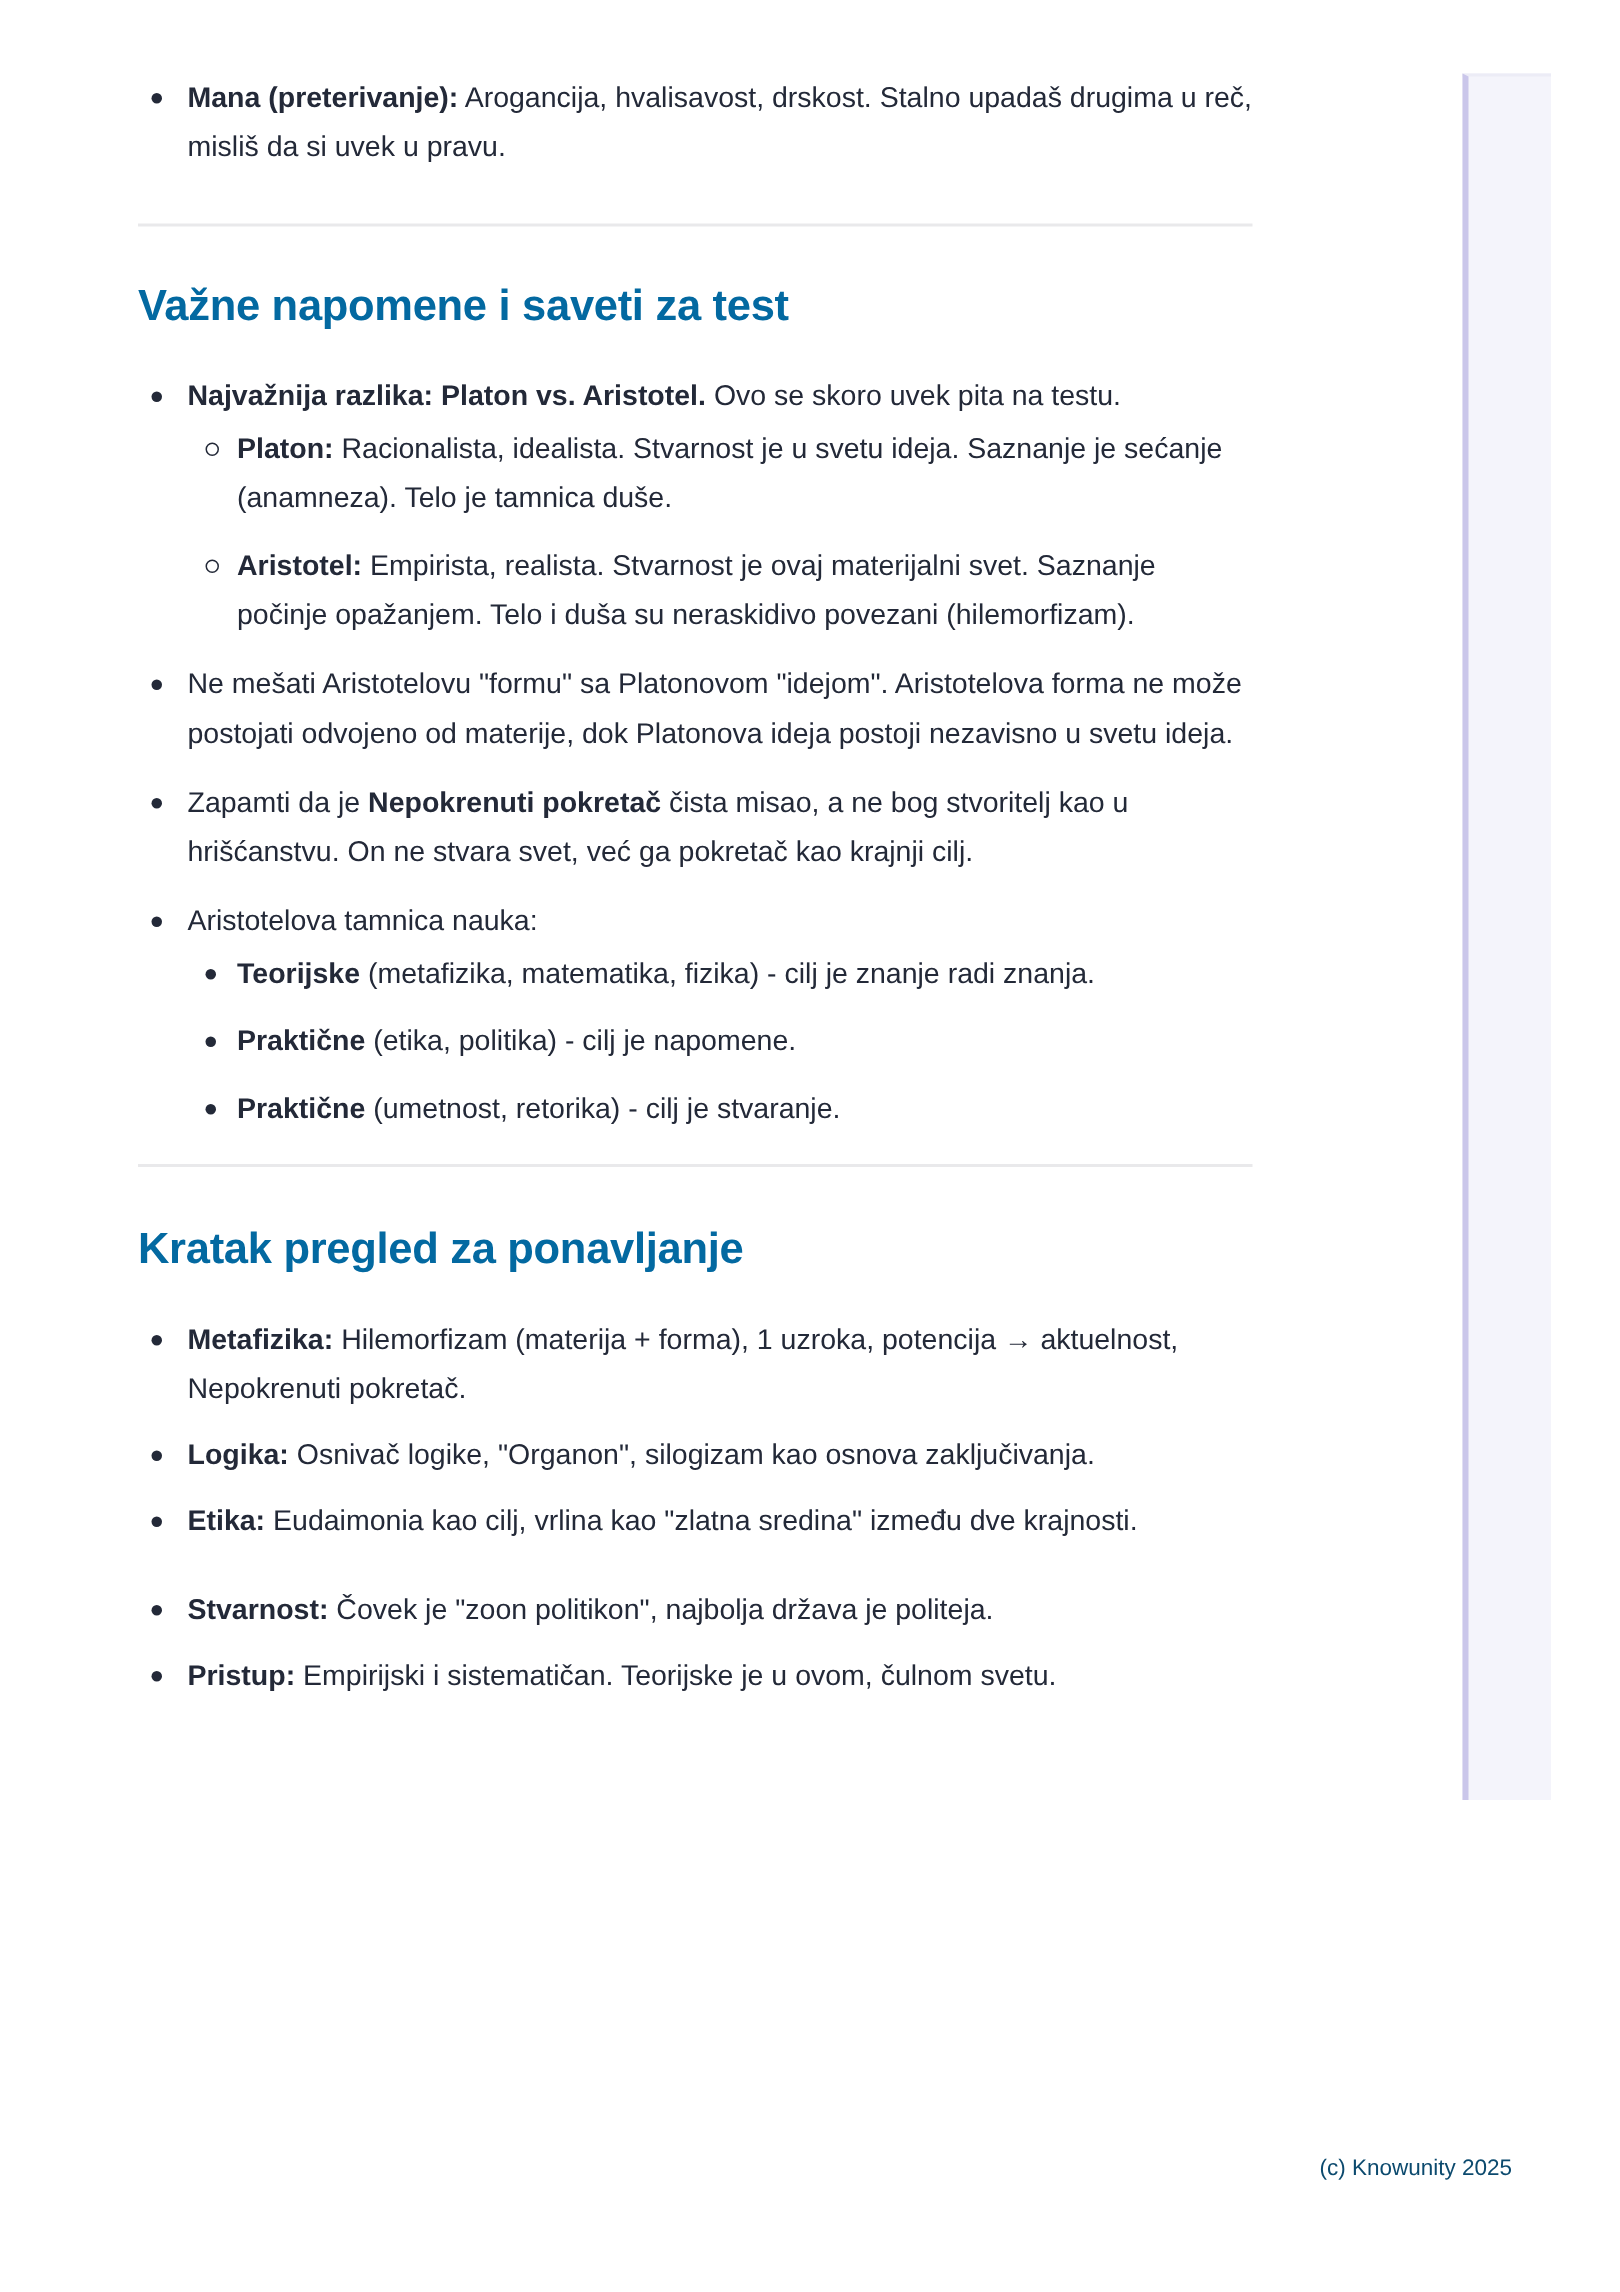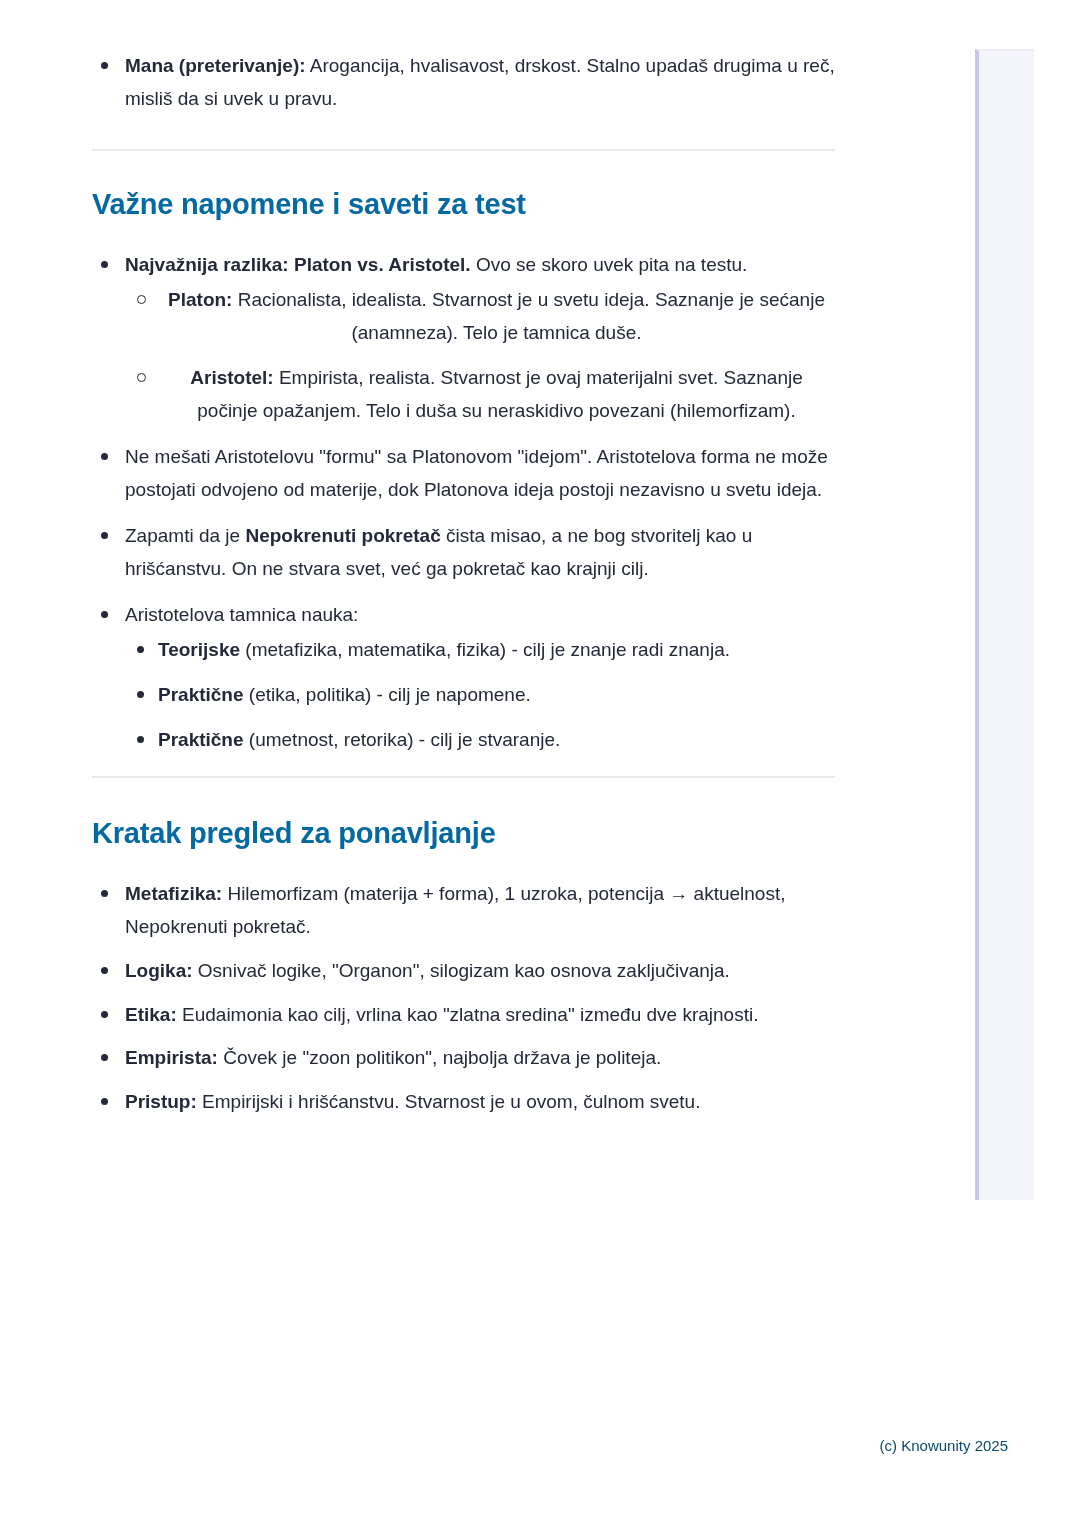--- a/index.html
+++ b/index.html
@@ -42,21 +42,21 @@
     border-radius: 50%;
     background: transparent;
     border: 1.6px solid #232938;
     margin-top: 12px;
   }
   .txt { margin: 0; }
   b, .b { font-weight: 700; }
   .sublist {
     margin: 2px 0 6px 33px;
   }
-  .sublist .item { margin: 12px 0 0 0; text-align: center; }
+  .sublist .item { margin: 12px 0 0 0; }
   .sublist .item:first-child { margin-top: 2px; }
   .sublist .marker { padding-left: 12px; }
   hr.divider {
     border: none;
     height: 2px;
     background: #e9e9eb;
     margin: 34px 0 0 0;
   }
   h2.section-title {
     font-size: 29px;
@@ -181,37 +181,37 @@
           <span class="dot"></span>
         </span>
       <p class="txt"><b>Metafizika:</b><span> Hilemorfizam (materija + forma), 1 uzroka, potencija → aktuelnost, Nepokrenuti pokretač.</span></p>
     </li>
     <li class="item" style="margin-bottom:11px">
       <span class="marker">
           <span class="dot"></span>
         </span>
       <p class="txt"><b>Logika:</b><span> Osnivač logike, "Organon", silogizam kao osnova zaključivanja.</span></p>
     </li>
-    <li class="item" style="margin-bottom:10px">
+    <li class="item" style="margin-bottom:26px">
       <span class="marker">
           <span class="dot"></span>
         </span>
       <p class="txt"><b>Etika:</b><span> Eudaimonia kao cilj, vrlina kao "zlatna sredina" između dve krajnosti.</span></p>
     </li>
     <li class="item" style="margin-bottom:11px">
       <span class="marker">
           <span class="dot"></span>
         </span>
-      <p class="txt"><b>Empirista:</b><span> Čovek je "zoon politikon", najbolja država je politeja.</span></p>
-    </li>
-    <li class="item" style="margin-bottom:11px">
-      <span class="marker">
-          <span class="dot"></span>
-        </span>
-      <p class="txt"><b>Pristup:</b><span> Empirijski i hrišćanstvu. Stvarnost je u ovom, čulnom svetu.</span></p>
+      <p class="txt"><b>Stvarnost:</b><span> Čovek je "zoon politikon", najbolja država je politeja.</span></p>
+    </li>
+    <li class="item" style="margin-bottom:11px">
+      <span class="marker">
+          <span class="dot"></span>
+        </span>
+      <p class="txt"><b>Pristup:</b><span> Empirijski i sistematičan. Teorijske je u ovom, čulnom svetu.</span></p>
     </li>
   </ul>
 
 </div>
 
 <div class="side-panel"></div>
 
 <div class="footer">(c) Knowunity 2025</div>
 
 </body></html>

